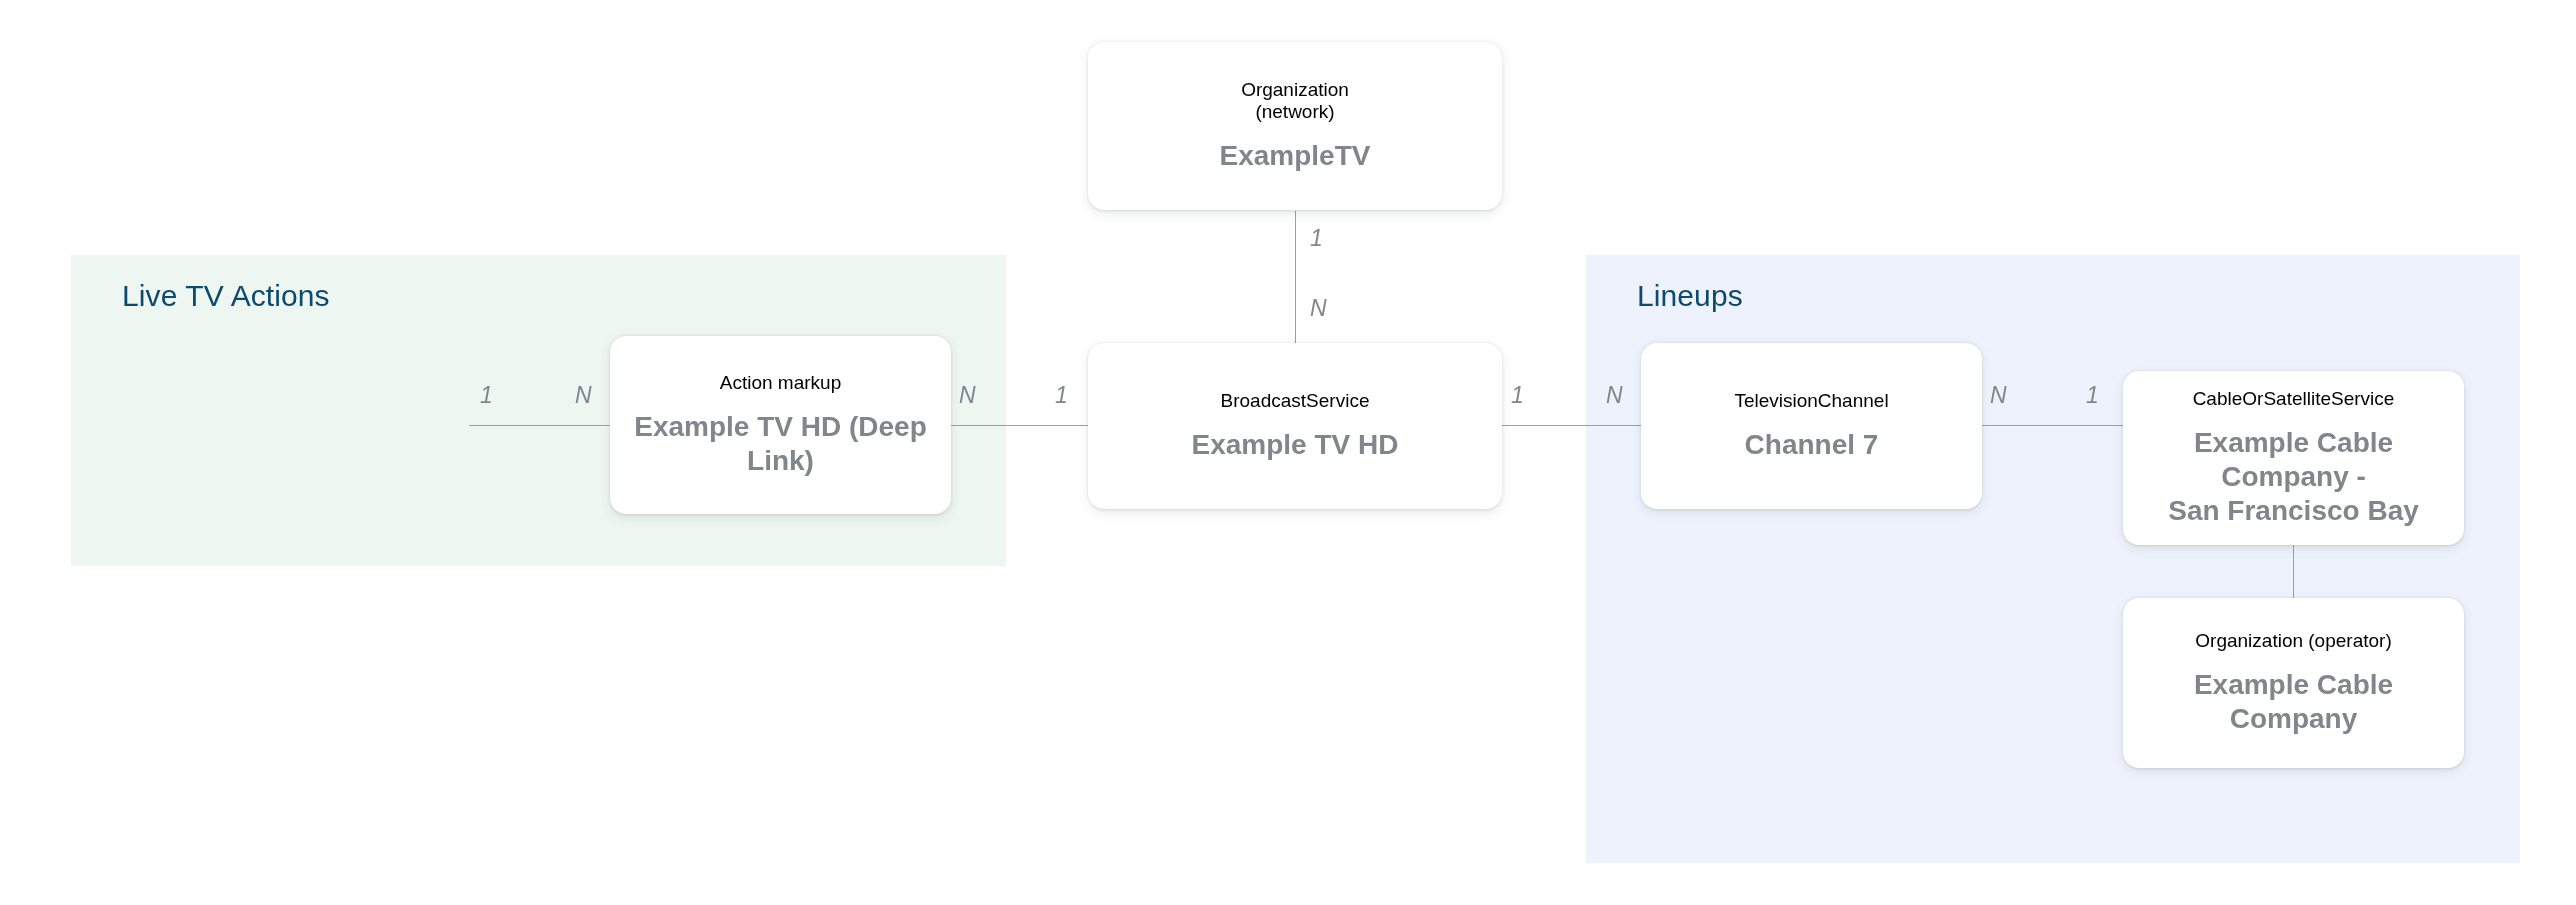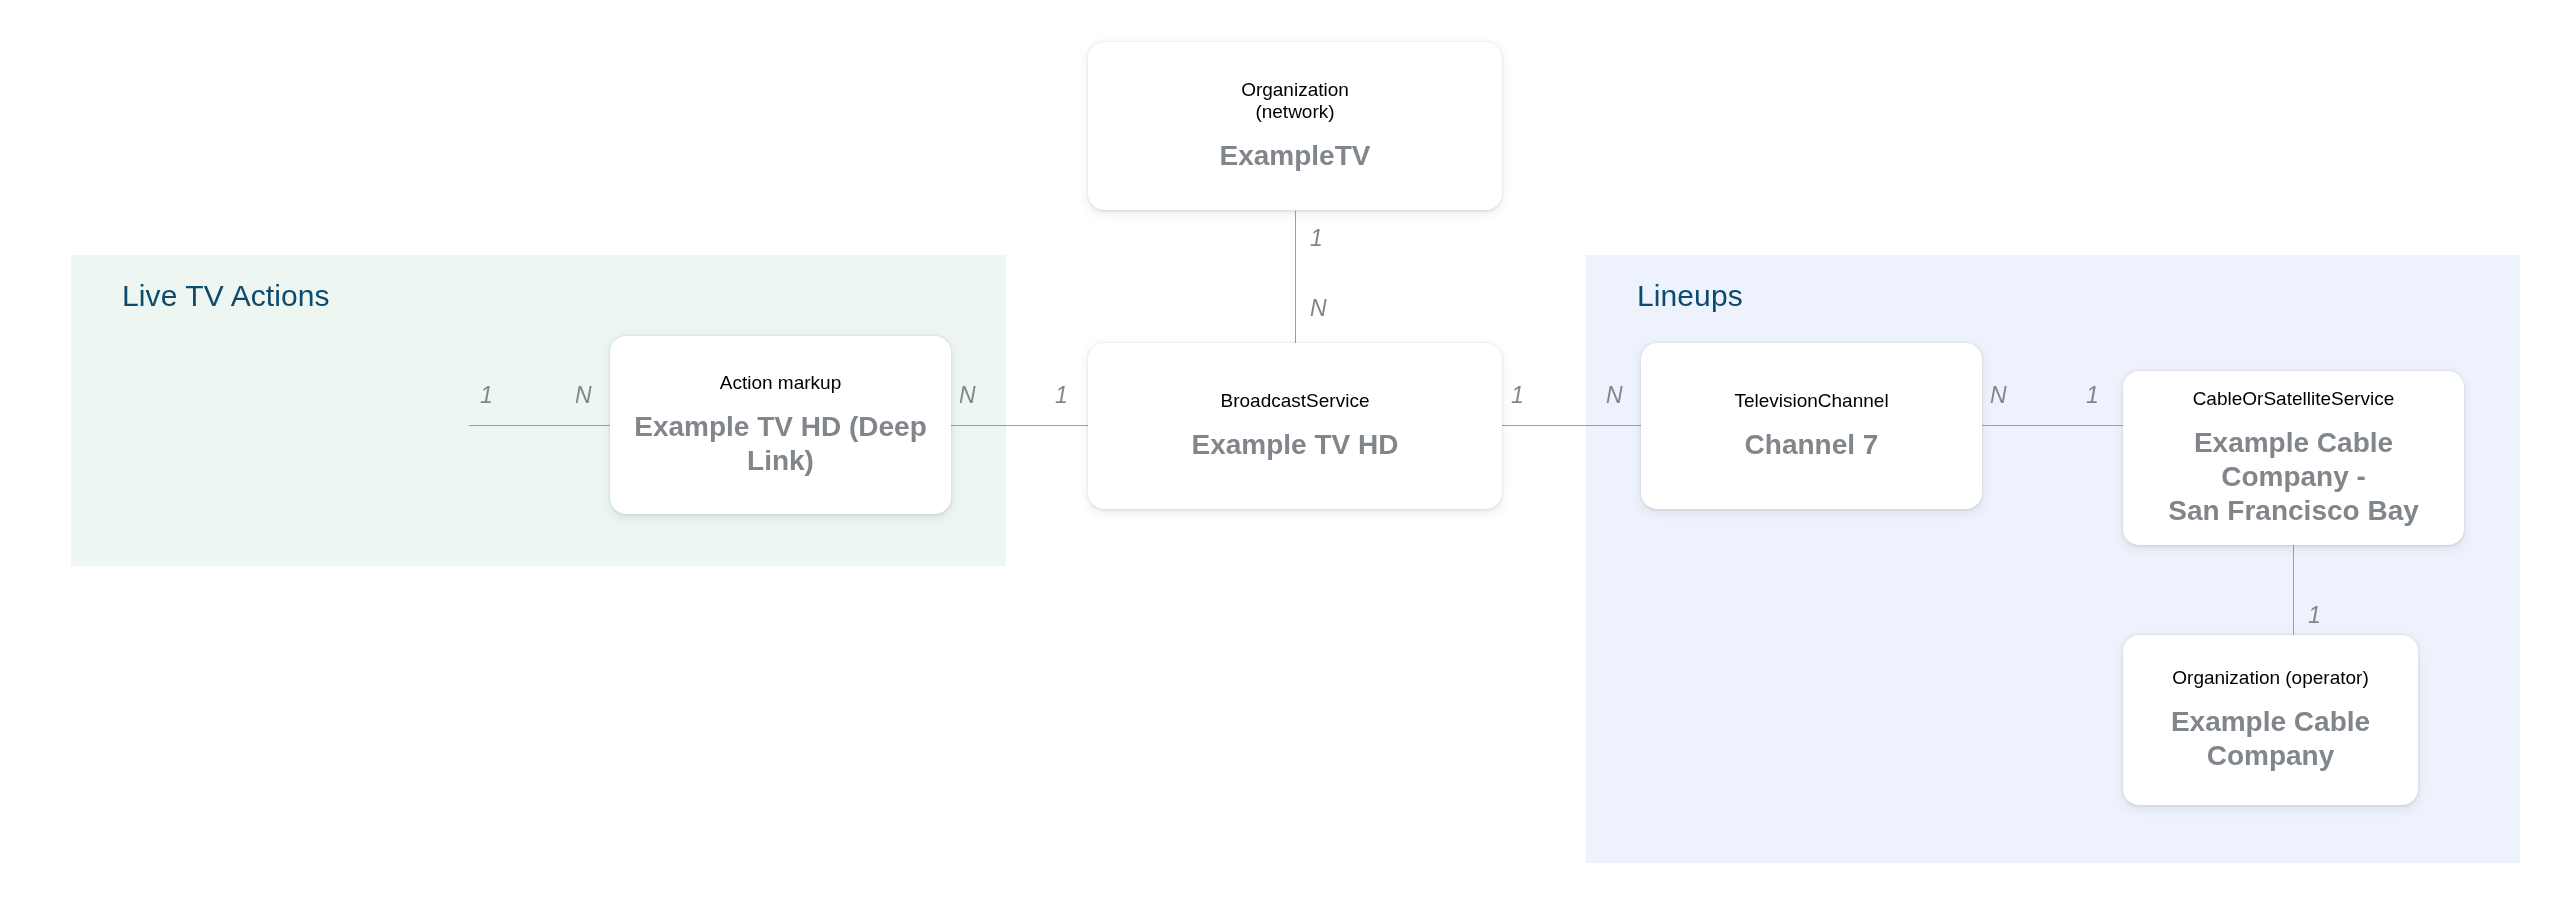--- a/index.html
+++ b/index.html
@@ -130,18 +130,18 @@
     </div>
     <div class="node" style="left: 1641px; top: 343px; width: 341px; height: 166px;">
       <div class="node-title">TelevisionChannel</div>
       <div class="node-sub">Channel 7</div>
     </div>
     <div class="node" style="left: 2123px; top: 339px; width: 341px; height: 174px; margin-top: 32px;">
       <div class="node-title">CableOrSatelliteService</div>
       <div class="node-sub">Example Cable Company -
 San Francisco Bay</div>
     </div>
-    <div class="node" style="left: 2123px; top: 635px; width: 295px; height: 170px;">
+    <div class="node" style="left: 2123px; top: 598px; width: 341px; height: 170px;">
       <div class="node-title">Organization (operator)</div>
       <div class="node-sub">Example Cable Company</div>
     </div>
   </div>
 
 
 </body></html>

